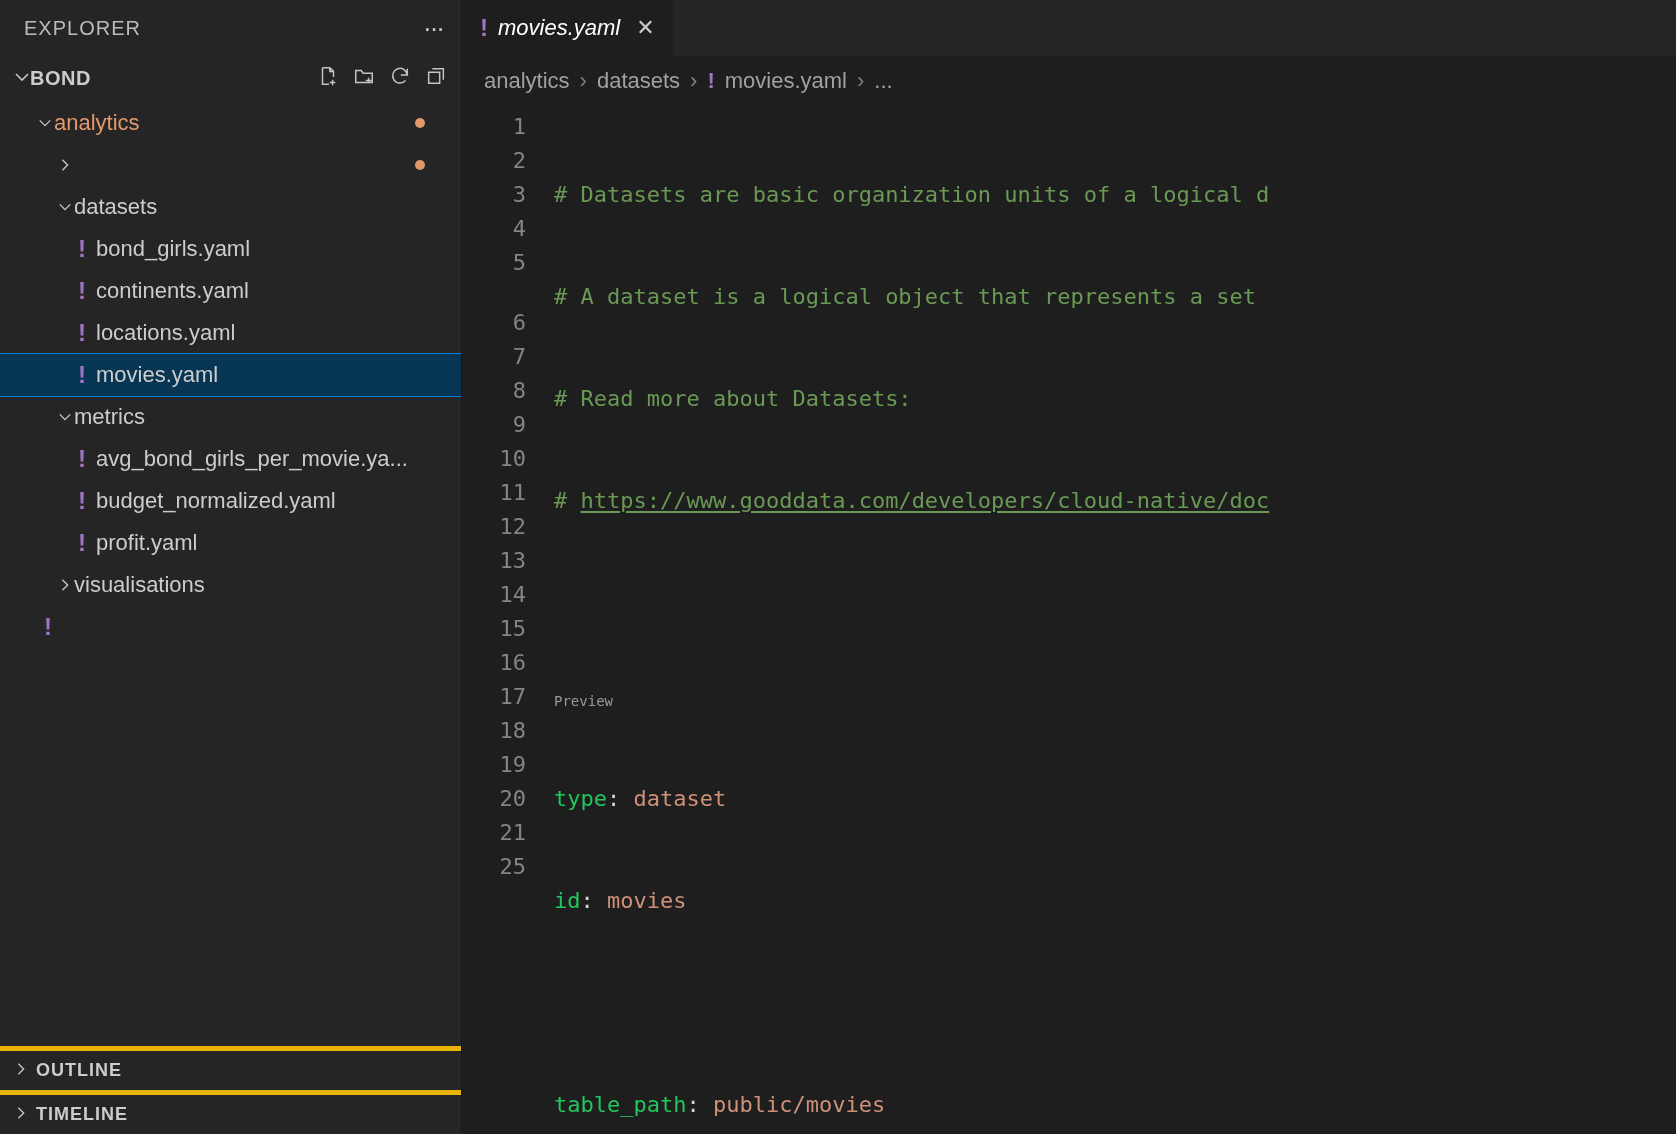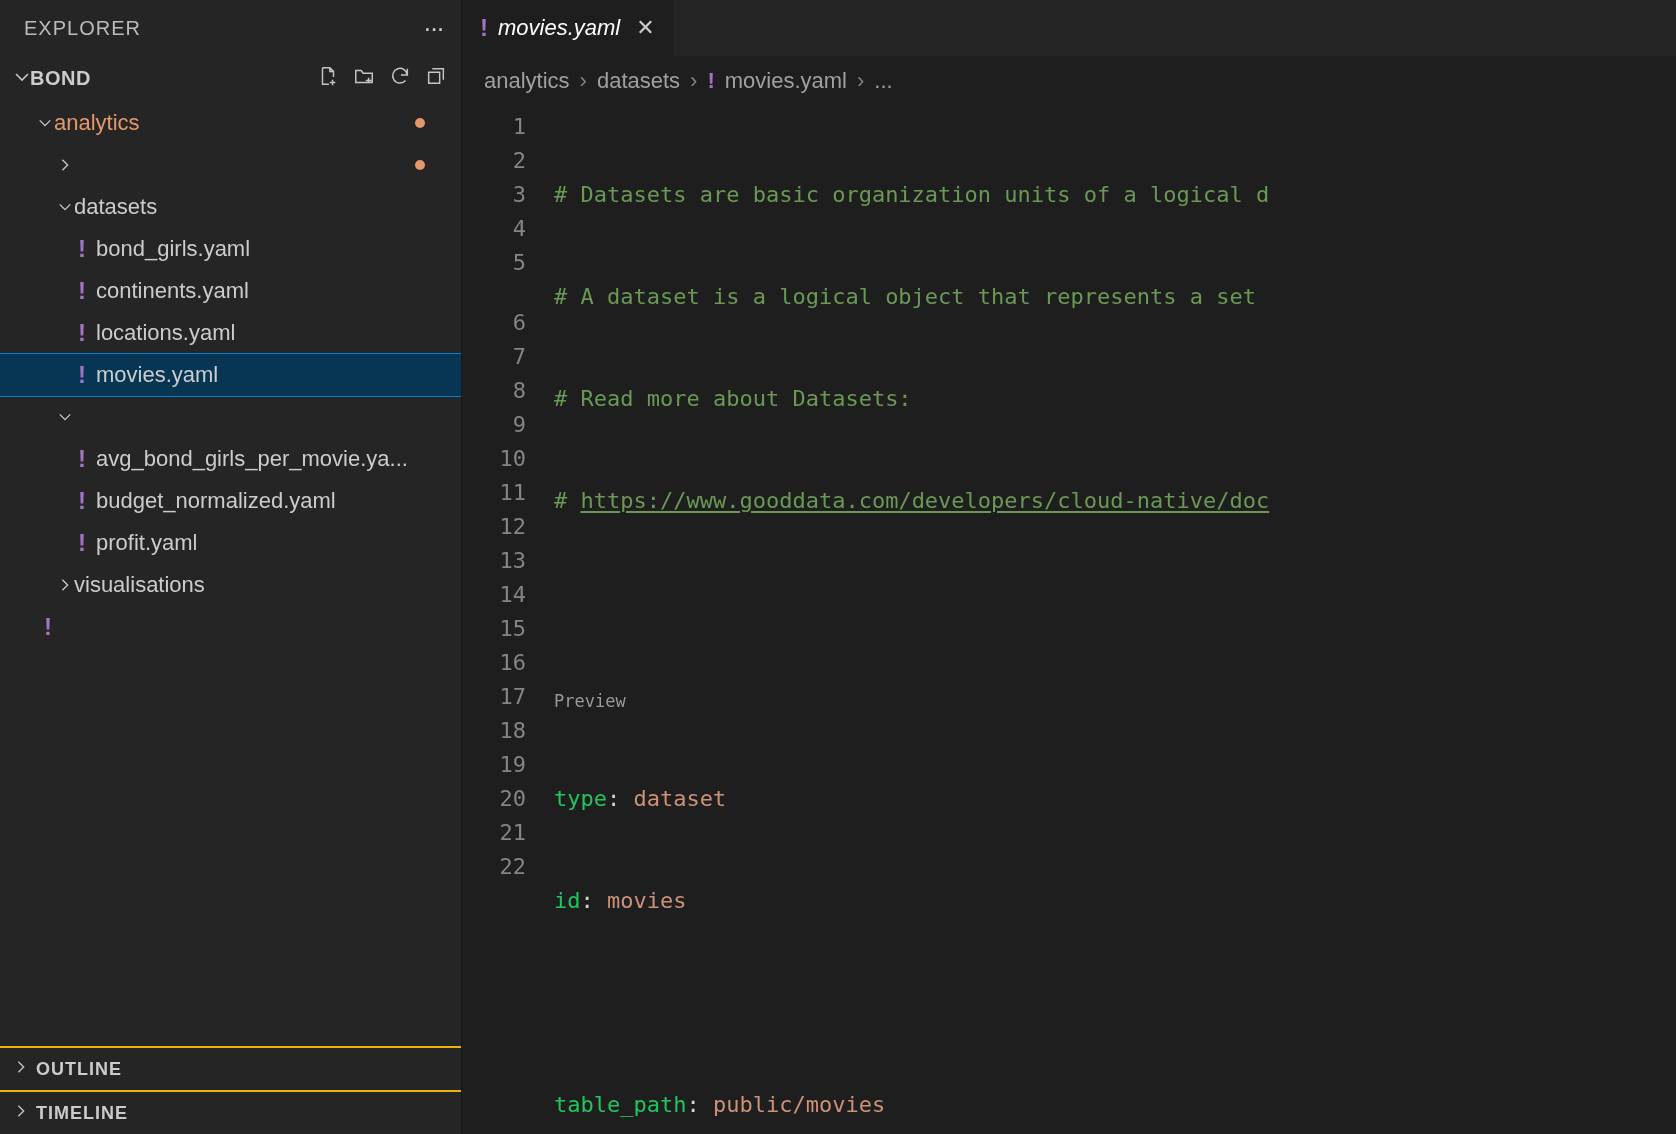--- a/index.html
+++ b/index.html
@@ -80,21 +80,21 @@
   .indent-2 { padding-left: 56px; }
   .indent-3 { padding-left: 68px; padding-right:10px; }
   .bottom-panel {
     height: 44px;
     display:flex;
     align-items:center;
     padding-left:14px;
     font-size:18px;
     letter-spacing:1px;
     color:#cccccc;
-    border-top:2px solid #eab308;
+    border-top:5px solid #eab308;
     font-weight:600;
     gap:8px;
   }
   .bottom-panel .chev { font-size:16px; color:#c5c5c5;}
   .editor { flex:1; display:flex; flex-direction:column; background:#1e1e1e; overflow:hidden;}
   .tabbar { height: 56px; display:flex; background:#252526;}
   .tab {
     padding: 0 18px 0 18px;
     display:flex; align-items:center; gap:10px;
     background:#1e1e1e;
@@ -132,21 +132,21 @@
     padding-right: 28px;
     user-select:none;
   }
   .gutter div { height:34px; }
   .lines { flex:1; white-space: pre; color:#d4d4d4; overflow:hidden;}
   .lines div { height:34px; }
   .c-comment { color:#6a9955; }
   .c-key { color:#22c55e; }
   .c-str { color:#ce9178; }
   .c-punct { color:#d4d4d4; }
-  .codelens { color:#999999; font-size:17px; height:26px !important; line-height:26px;}
+  .codelens { color:#999999; font-size:14px; height:26px !important; line-height:26px;}
   .c-link { color:#6a9955; text-decoration: underline; text-underline-offset: 3px;}
   svg { fill: none; stroke: #c5c5c5; stroke-width: 1.6; }
 </style>
 </head>
 <body>
 
 <div class="sidebar">
   <div class="explorer-header">
     <span>EXPLORER</span>
     <span class="actions">···</span>
@@ -217,20 +217,21 @@
     <div class="tree-row indent-3 selected">
       <span class="file-icon">!</span>
       <span class="label">movies.yaml</span>
     </div>
     <div class="tree-row indent-2">
       <span class="chev">
           <svg viewBox="0 0 16 16" width="14" height="14">
             <path d="M2 5 L8 11 L14 5"></path>
           </svg>
         </span>
+      <span class="label">metrics</span>
     </div>
     <div class="tree-row indent-3">
       <span class="file-icon">!</span>
       <span class="label">avg_bond_girls_per_movie.ya...</span>
     </div>
     <div class="tree-row indent-3">
       <span class="file-icon">!</span>
       <span class="label">budget_normalized.yaml</span>
     </div>
     <div class="tree-row indent-3">
@@ -300,21 +301,21 @@
         <div>12</div>
         <div>13</div>
         <div>14</div>
         <div>15</div>
       <div>16</div>
         <div>17</div>
         <div>18</div>
         <div>19</div>
         <div>20</div>
       <div>21</div>
-        <div>22</div>
+        <div>25</div>
     </div>
     <div class="lines">
       <div><span class="c-comment"># Datasets are basic organization units of a logical d</span></div>
       <div><span class="c-comment"># A dataset is a logical object that represents a set </span></div>
       <div><span class="c-comment"># Read more about Datasets:</span></div>
       <div><span class="c-comment"># </span><span class="c-link">https://www.gooddata.com/developers/cloud-native/doc</span></div>
       <div></div>
       <div class="codelens">Preview</div>
       <div><span class="c-key">type</span><span class="c-punct">: </span><span class="c-str">dataset</span></div>
       <div><span class="c-key">id</span><span class="c-punct">: </span><span class="c-str">movies</span></div>

